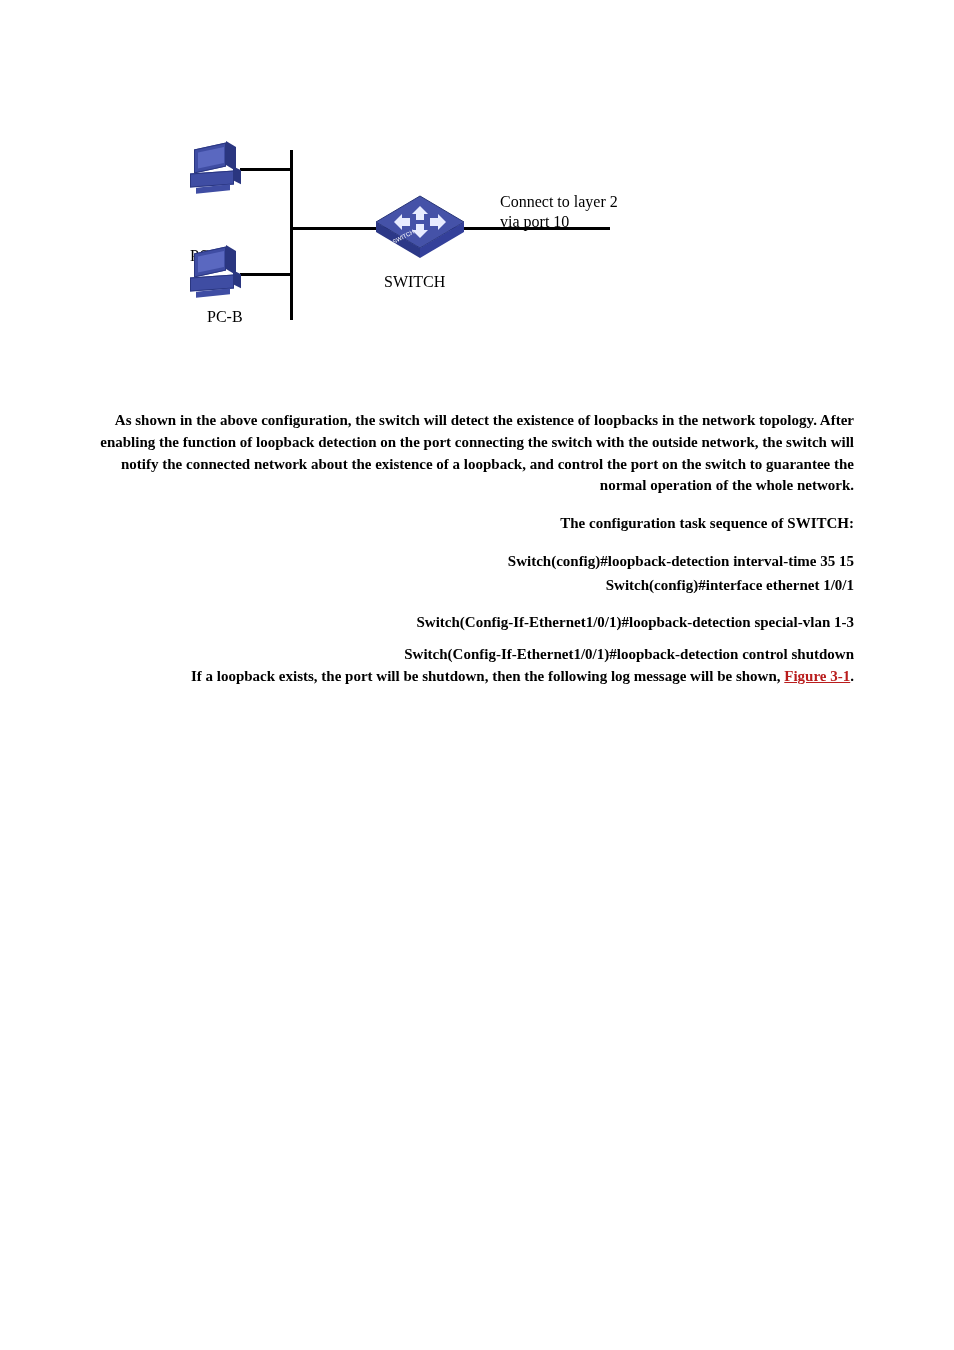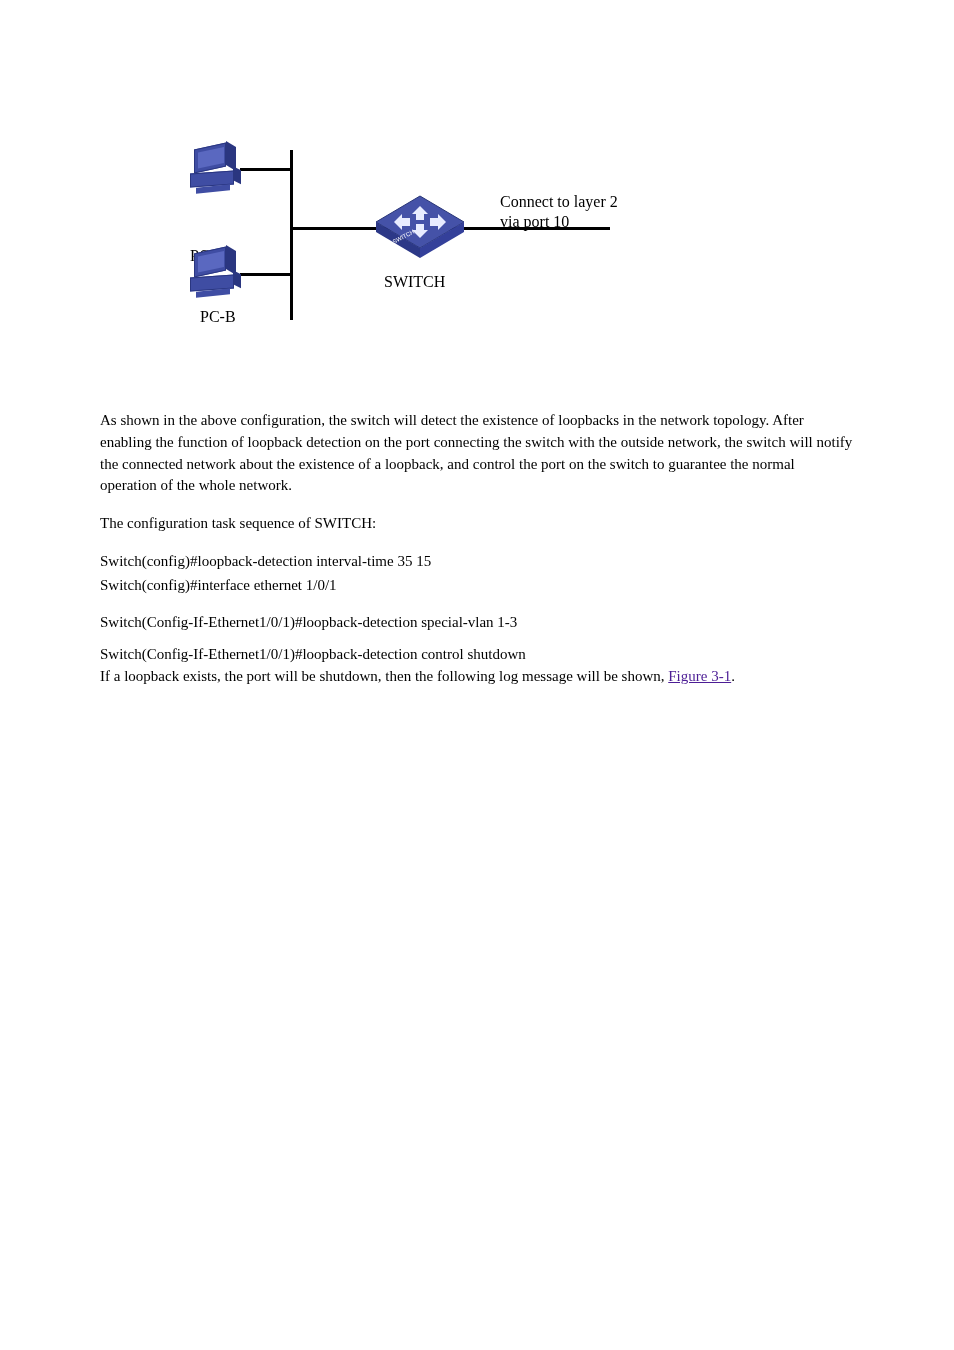--- a/index.html
+++ b/index.html
@@ -17,23 +17,23 @@
   .computer .side { position:absolute; left:36px; top:-2px; width:10px; height:24px; background:#2a3680; transform: skewY(30deg); }
   .computer .base { position:absolute; left:0px; top:26px; width:44px; height:14px; background:#3f4da3; transform: skewY(-4deg); border:1px solid #2a3680; }
   .computer .base::after { content:""; position:absolute; right:-8px; top:-3px; width:8px; height:14px; background:#2a3680; transform: skewY(30deg); }
   .computer .kb { position:absolute; left:6px; top:40px; width:34px; height:6px; background:#3f4da3; transform: skewY(-6deg); }
 
   .switch { position: absolute; width: 100px; height: 70px; }
   .switch svg { width:100%; height:100%; }
 
   .dlabel { position:absolute; font-size:16px; font-family: "Times New Roman", serif; }
 
-  p.body { margin: 0 0 16px 0; text-align: left; }
+  p.body { margin: 0 0 16px 0; text-align: right; font-weight: bold; }
 
-  .figref { color: #4c1d95; text-decoration: underline; }
+  .figref { color: #b91c1c; text-decoration: underline; }
 
 </style>
 </head>
 <body>
 
 <div class="diagram">
 
   <div class="line vline" style="left:150px; top:40px; height:170px;"></div>
 
   <div class="line hline" style="left:100px; top:58px; width:50px;"></div>
@@ -49,21 +49,21 @@
       <div class="kb"></div>
   </div>
   <div class="dlabel" style="left:50px; top:90px;margin-top:44px;">PC-A</div>
 
   <div class="computer" style="left:50px; top:140px;">
     <div class="monitor"></div>
       <div class="side"></div>
       <div class="base"></div>
       <div class="kb"></div>
   </div>
-  <div class="dlabel" style="left:60px; top:195px;">PC-B</div>
+  <div class="dlabel" style="left:67px; top:195px;">PC-B</div>
 
   <div class="switch" style="left:230px; top:82px;">
     <svg viewBox="0 0 100 70">
 
       <polygon points="50,4 94,30 50,56 6,30" fill="#4552a8" stroke="#283577" stroke-width="1"></polygon>
 
       <polygon points="6,30 50,56 50,66 6,40" fill="#2c3887"></polygon>
 
       <polygon points="94,30 50,56 50,66 94,40" fill="#34409a"></polygon>
 

